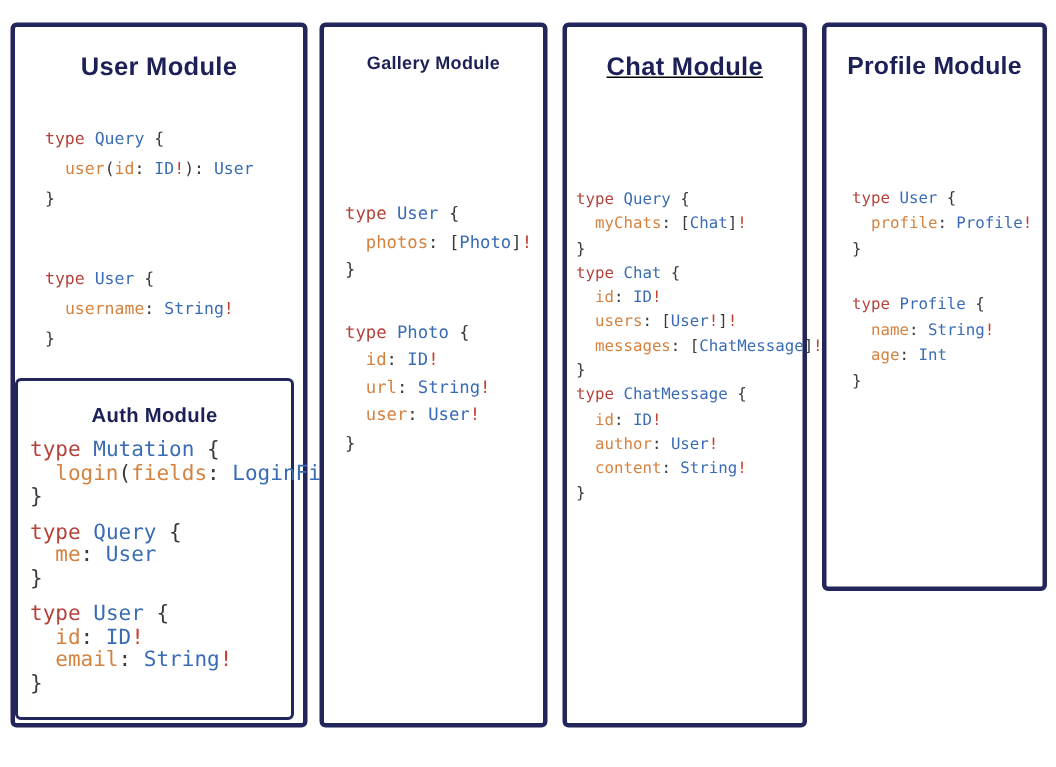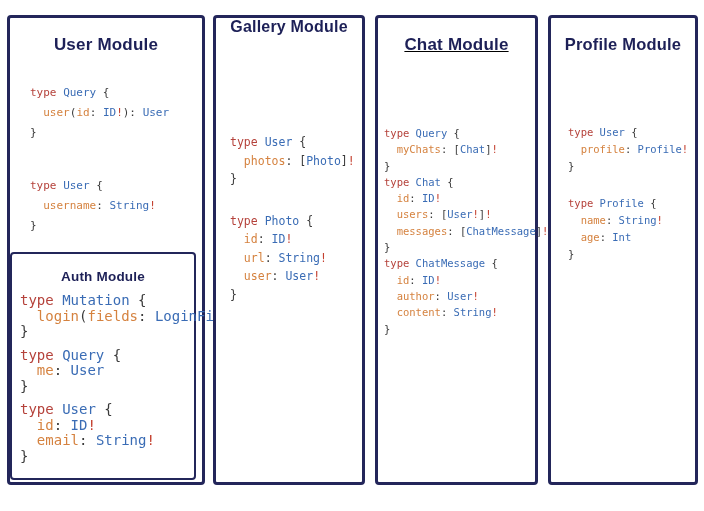--- a/index.html
+++ b/index.html
@@ -34,30 +34,30 @@
   #m-user .module-title{margin-top:17px;font-size:17px;}
   #m-user > .code{left:20px;top:65px;font-size:11px;line-height:20px;}
   #m-user > .code .code-block + .code-block{margin-top:33px;}
 
   #m-auth{left:0px;top:234px;width:186px;height:228px;border-width:2px;}
   #m-auth .module-title{margin-top:15px;font-size:13.5px;}
   #m-auth > .code{left:8px;top:39px;font-size:14px;line-height:15.5px;}
   #m-auth > .code .code-block + .code-block{margin-top:8px;}
 
   #m-gallery{left:213px;top:15px;width:152px;height:470px;}
-  #m-gallery .module-title{font-size:16px;}
+  #m-gallery .module-title{margin-top:17px;font-size:12px;}
   #m-gallery > .code{left:14px;top:115px;font-size:11.5px;line-height:18.5px;}
   #m-gallery > .code .code-block + .code-block{margin-top:23px;}
 
   #m-chat{left:375px;top:15px;width:163px;height:470px;text-decoration:underline;}
   #m-chat .module-title{margin-top:17px;font-size:17px;}
   #m-chat > .code{left:6px;top:107px;font-size:10.5px;line-height:16.3px;}
   #m-chat > .code .code-block + .code-block{}
 
-  #m-profile{left:548px;top:15px;width:150px;height:470px;}
+  #m-profile{left:548px;top:15px;width:150px;height:379px;}
   #m-profile .module-title{margin-top:17px;font-size:16.5px;}
   #m-profile > .code{left:17px;top:106px;font-size:10.5px;line-height:17.2px;}
   #m-profile > .code .code-block + .code-block{margin-top:19px;}
 </style>
 </head>
 <body>
 
 <div class="module" id="m-user">
   <div class="module-title">User Module</div>
   <div class="code"><div class="code-block"><div class="code-line"><span class="tk-k">type </span><span class="tk-t">Query</span><span class="tk-p"> {</span></div><div class="code-line"><span class="tk-p">  </span><span class="tk-f">user</span><span class="tk-p">(</span><span class="tk-f">id</span><span class="tk-p">: </span><span class="tk-t">ID</span><span class="tk-b">!</span><span class="tk-p">): </span><span class="tk-t">User</span></div><div class="code-line"><span class="tk-p">}</span></div></div><div class="code-block"><div class="code-line"><span class="tk-k">type </span><span class="tk-t">User</span><span class="tk-p"> {</span></div><div class="code-line"><span class="tk-p">  </span><span class="tk-f">username</span><span class="tk-p">: </span><span class="tk-t">String</span><span class="tk-b">!</span></div><div class="code-line"><span class="tk-p">}</span></div></div></div>

